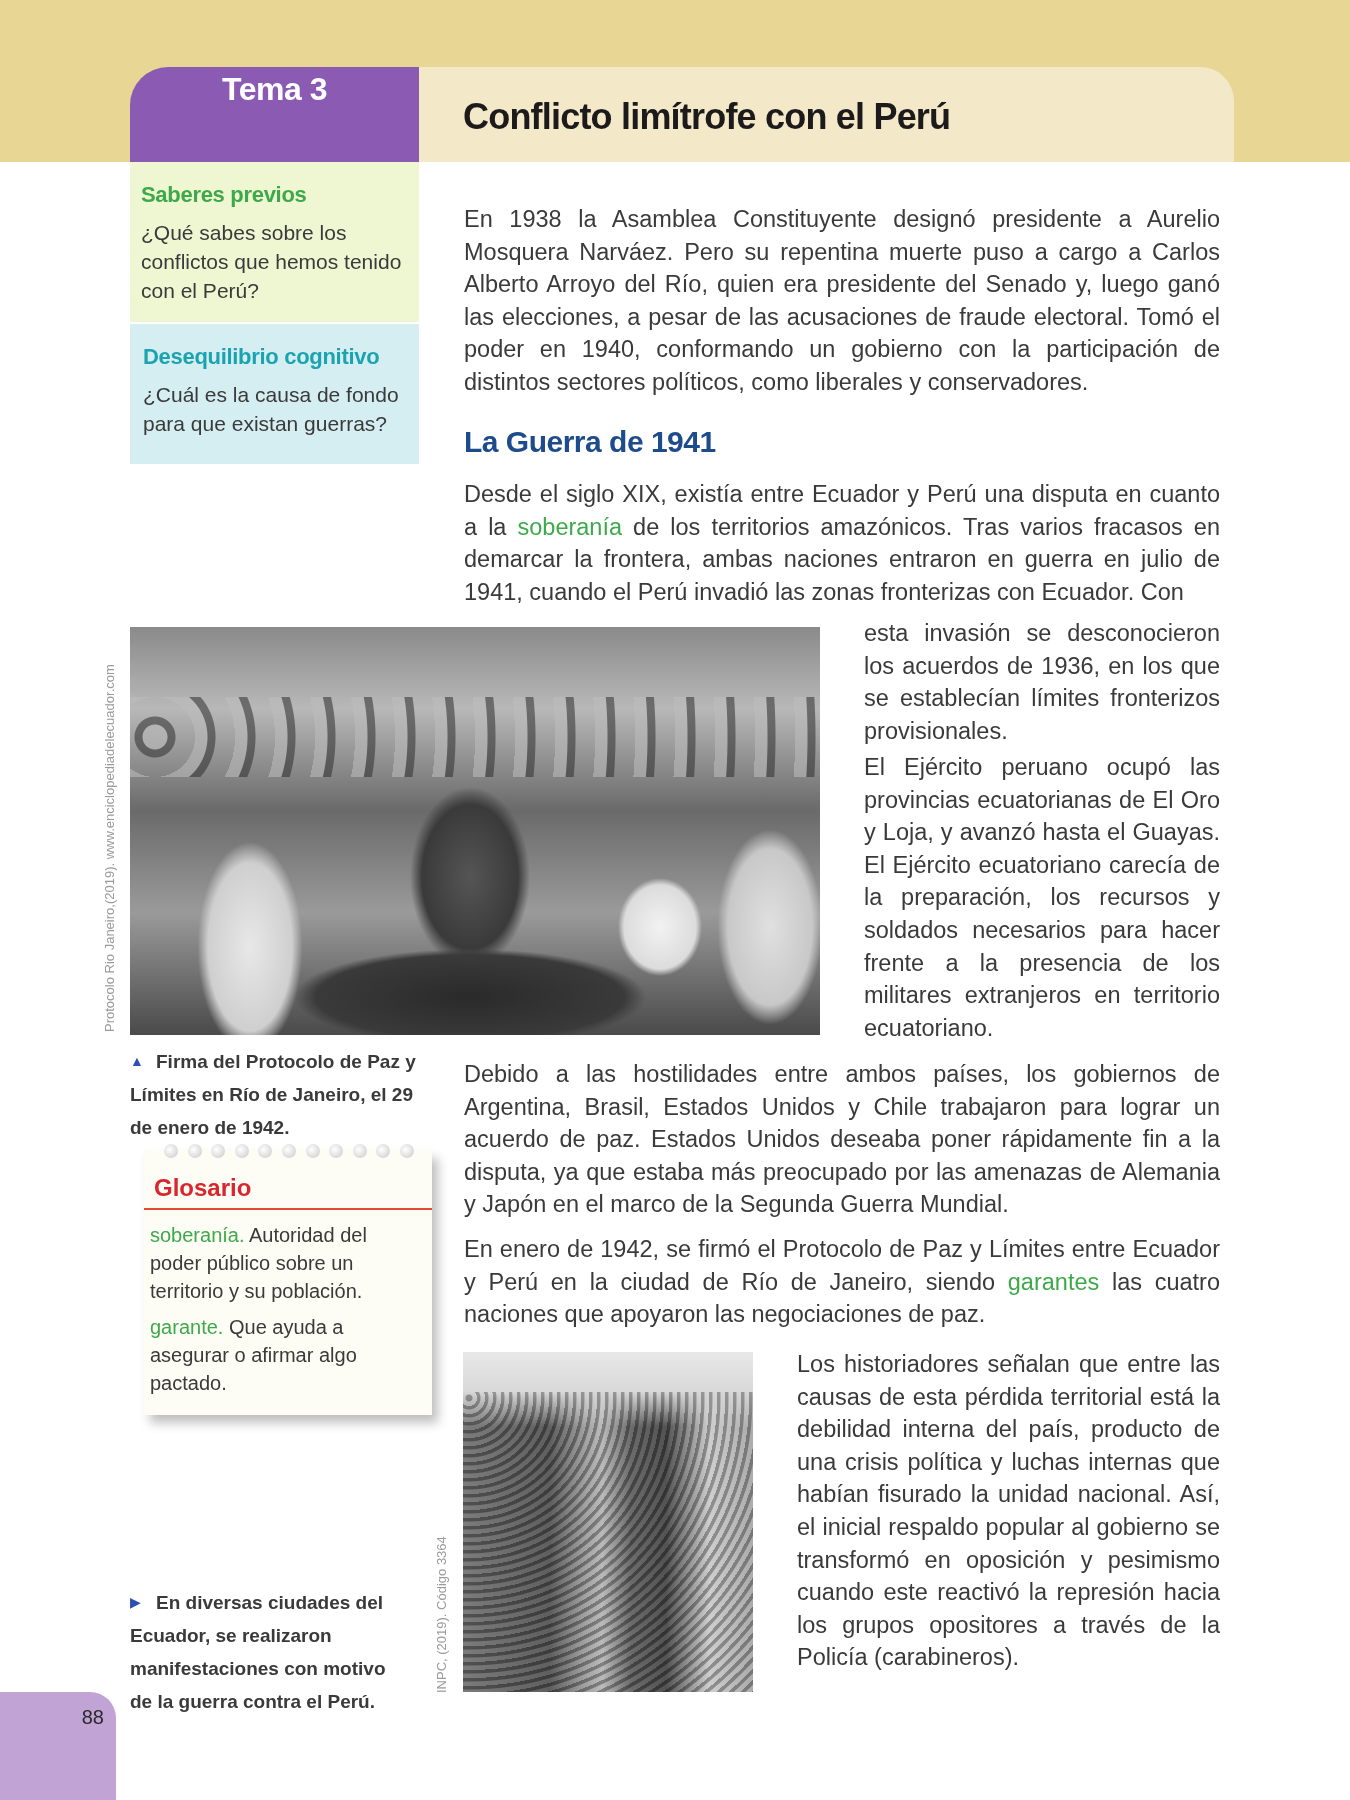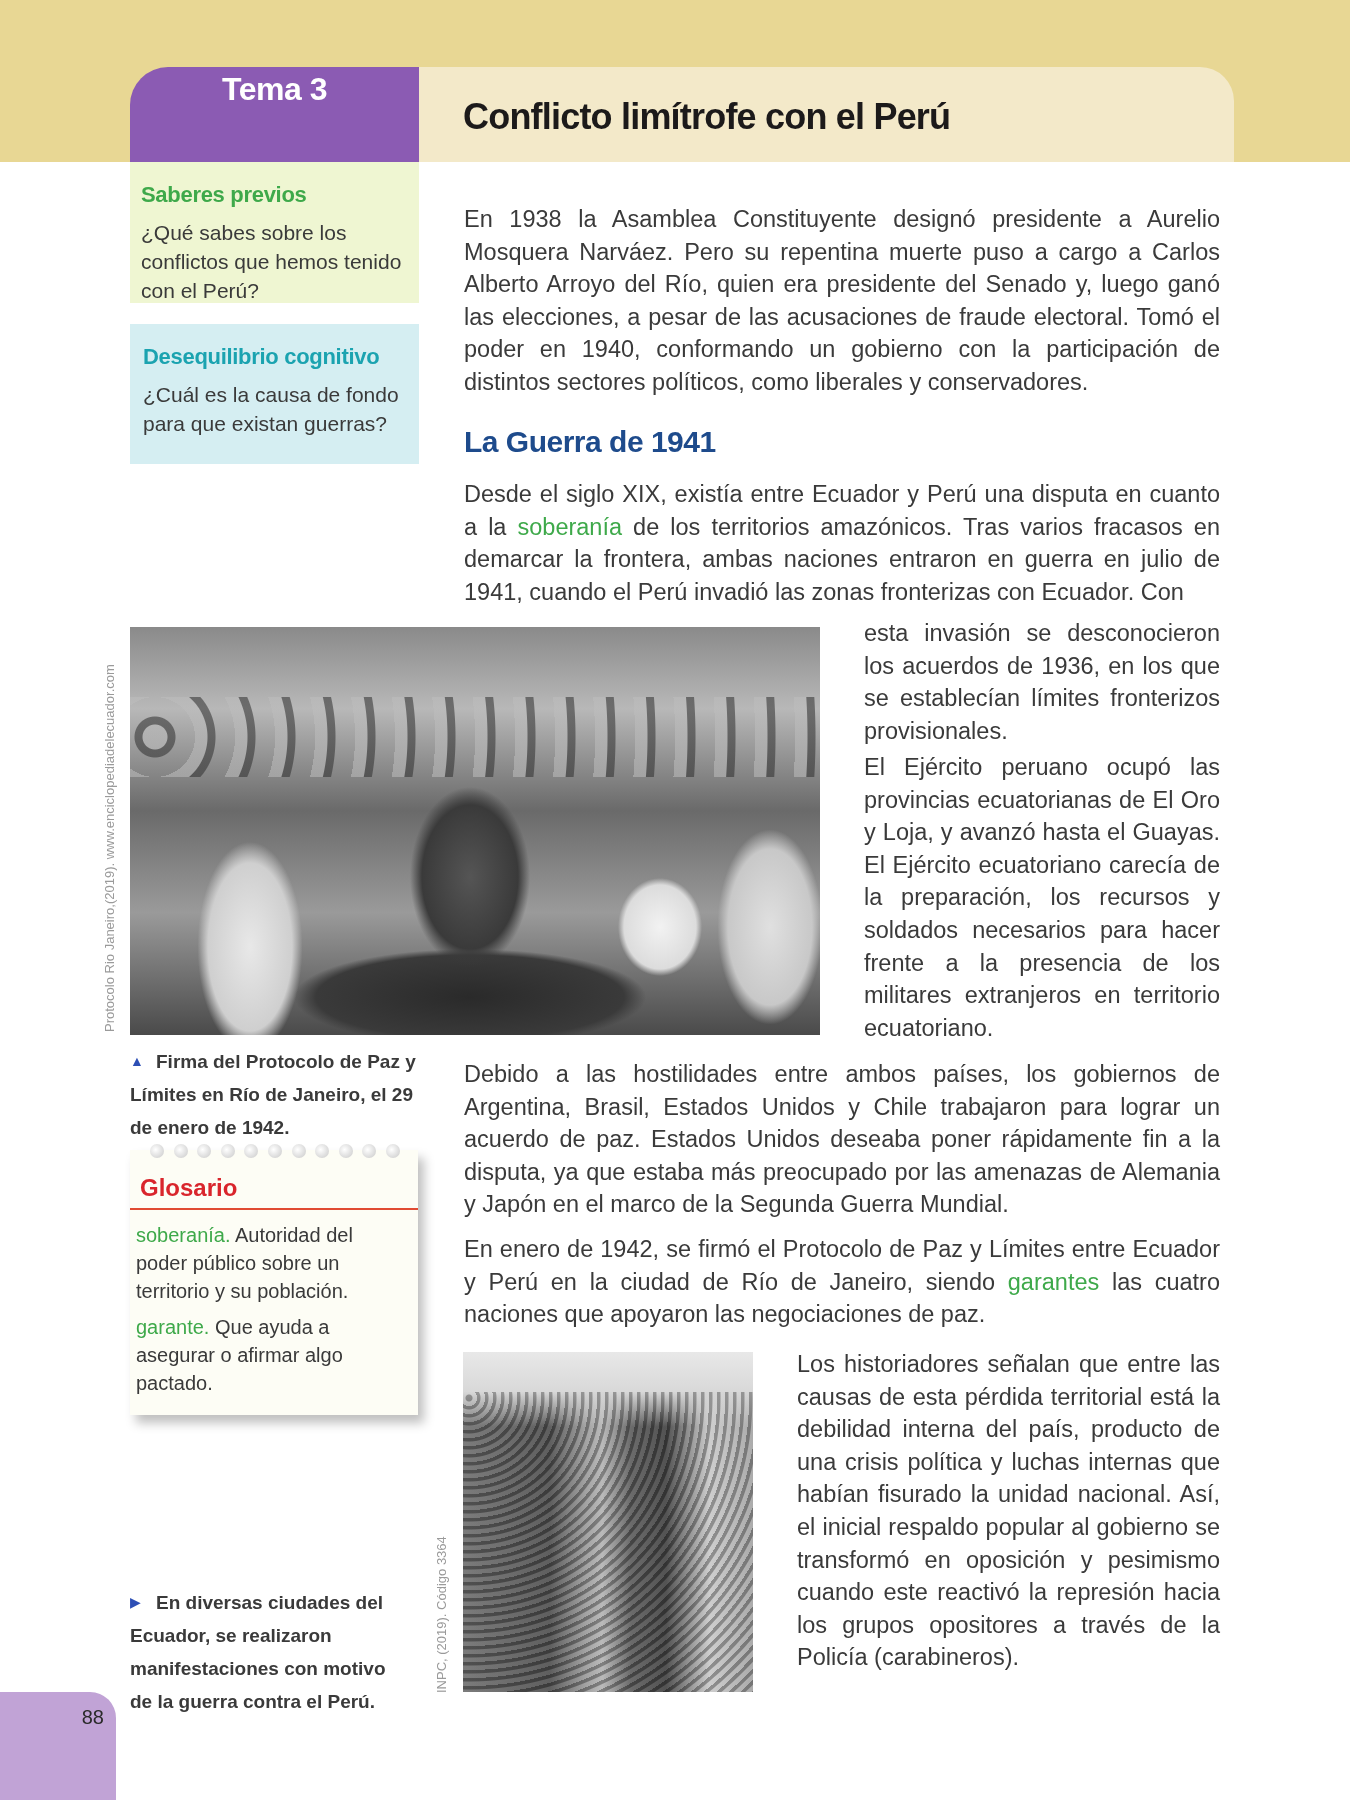--- a/index.html
+++ b/index.html
@@ -6,21 +6,21 @@
   html, body { width: 1350px; height: 1800px; background: #ffffff; overflow: hidden; }
   body { position: relative; font-family: "Liberation Sans", "DejaVu Sans", sans-serif; color: #2a2a2a; }
 
   .top-band { position: absolute; left: 0; top: 0; width: 1350px; height: 162px; background: #e8d794; }
   .tema-tab { position: absolute; left: 130px; top: 67px; width: 289px; height: 95px; background: #8b5bb3; border-top-left-radius: 38px; display: flex; align-items: flex-start; justify-content: center; }
   .tema-tab span { color: #ffffff; font-weight: bold; font-size: 32px; letter-spacing: -0.5px; padding-top: 4px; }
   .title-box { position: absolute; left: 419px; top: 67px; width: 815px; height: 95px; background: #f3e9c9; border-top-right-radius: 34px; display: flex; align-items: center; padding-left: 44px; text-align: right; }
   .title-box h1 { font-size: 36px; font-weight: bold; color: #1c1a1a; letter-spacing: -0.8px; padding-top: 4px; }
 
   .side-box { position: absolute; left: 130px; width: 289px; padding: 20px 12px 0 13px; }
-  .saberes { top: 162px; height: 141px; background: #eff6d2; padding-left: 11px; }
+  .saberes { top: 162px; height: 160px; background: #eff6d2; padding-left: 11px; }
   .deseq { top: 324px; height: 140px; background: #d5eef2; }
   .side-box h3 { font-size: 22px; font-weight: bold; margin-bottom: 10px; letter-spacing: -0.3px; }
   .saberes h3 { color: #3ea94a; }
   .deseq h3 { color: #1ba3b0; }
   .side-box p { font-size: 21px; line-height: 29px; color: #3a3a3a; font-weight: 300; }
 
   .body-text { position: absolute; font-size: 23.5px; line-height: 32.6px; color: #3a3a3a; text-align: justify; }
   .p1 { left: 464px; top: 203px; width: 756px; }
   .section-h { position: absolute; left: 464px; top: 425px; font-size: 30px; font-weight: bold; color: #1e4b8c; letter-spacing: -0.5px; }
   .p2 { left: 464px; top: 478px; width: 756px; }
@@ -54,21 +54,21 @@
 
   .credit { position: absolute; font-size: 13px; color: #9a9a9a; white-space: nowrap; transform-origin: left top; transform: rotate(-90deg); font-weight: 300; }
   .credit1 { left: 102px; top: 1032px; }
   .credit2 { left: 434px; top: 1693px; }
 
   .caption { position: absolute; font-size: 19px; line-height: 33px; color: #3a3a3a; font-weight: 700; }
   .cap1 { left: 130px; top: 1045px; width: 290px; }
   .cap2 { left: 130px; top: 1586px; width: 280px; }
   .tri-up, .tri-right { color: #2d4fb5; font-size: 14px; display: inline-block; width: 26px; vertical-align: 2px; }
 
-  .glosario { position: absolute; left: 130px; top: 1150px; width: 288px; height: 265px; background: #fdfdf5; box-shadow: 6px 8px 10px rgba(0,0,0,0.25); }
+  .glosario { position: absolute; left: 144px; top: 1150px; width: 288px; height: 265px; background: #fdfdf5; box-shadow: 6px 8px 10px rgba(0,0,0,0.25); }
   .rings { position: absolute; left: 0; top: -6px; width: 100%; height: 16px; display: flex; gap: 9.6px; padding-left: 20px; }
   .ring { width: 14px; height: 14px; border-radius: 50%; background: radial-gradient(circle at 40% 40%, #ffffff 0%, #e0e0e0 55%, #c8c8c8 100%); }
   .glosario h3 { position: absolute; left: 10px; top: 24px; font-size: 24px; font-weight: bold; color: #d9252c; }
   .glosario .rule { position: absolute; left: 0; top: 58px; width: 288px; height: 2px; background: #e04b32; }
   .glosario .entries { position: absolute; left: 6px; top: 71px; width: 270px; font-size: 20px; line-height: 28px; color: #3a3a3a; font-weight: 300; }
   .glosario .entries p { margin-bottom: 8px; }
 
   .page-tab { position: absolute; left: 0; top: 1692px; width: 116px; height: 108px; background: #c1a3d6; border-top-right-radius: 26px; }
   .page-tab span { position: absolute; right: 12px; top: 14px; font-size: 20px; color: #2a2a2a; }
 </style>

